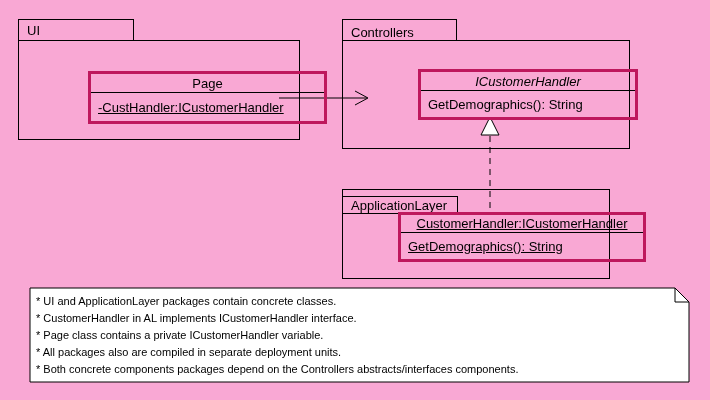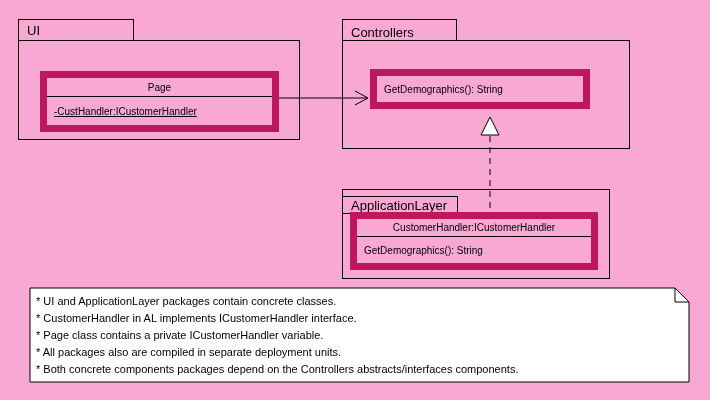--- a/index.html
+++ b/index.html
@@ -22,37 +22,37 @@
   }
   .ui-tab   { left:18px;  top:19px;  width:116px; height:22px; }
   .ui-body  { left:18px;  top:40px;  width:282px; height:100px; }
   .ctl-tab  { left:342px; top:19px;  width:115px; height:22px;align-items:flex-end; }
   .ctl-body { left:342px; top:40px;  width:288px; height:109px; }
   .app-tab  { left:342px; top:172px; width:116px; height:18px;margin-top:24px; }
   .app-body { left:342px; top:189px; width:268px; height:90px; }
 
   
   .cls {
-    position:absolute; border:7px solid #be185d; background:transparent;
-    box-sizing:border-box; font-size:10px;
+    position:absolute; border:3px solid #be185d; background:transparent;
+    box-sizing:border-box; font-size:13px;margin-left:48px;
   }
   .cls-title {
     border-bottom:1px solid #000; display:flex; align-items:center;
     justify-content:center; box-sizing:border-box;
   }
   .cls-member {
     display:flex; align-items:center; padding-left:7px; box-sizing:border-box;
   }
   .cls-page { left:40px;  top:71px;  width:239px; }
   .cls-page .cls-title  { height:19px; }
   .cls-page .cls-member { height:28px;text-decoration:underline; }
   .cls-ich  { left:370px; top:69px;  width:220px; }
   .cls-ich .cls-title   { height:19px; font-style:italic; }
   .cls-ich .cls-member  { height:26px; }
-  .cls-ch   { left:350px; top:212px; width:248px; }
+  .cls-ch   { left:350px; top:212px; width:248px;text-decoration:underline; }
   .cls-ch .cls-title    { height:18px; }
   .cls-ch .cls-member   { height:26px; }
 
   
   .note-text {
     position:absolute; left:36px; top:293px; width:650px;
     font-size:11px; line-height:17px; white-space:nowrap;
   }
 </style>
 </head>
@@ -83,20 +83,21 @@
   <div class="cls cls-page">
     <div class="cls-title">Page</div>
     <div class="cls-member">-CustHandler:ICustomerHandler</div>
   </div>
 
   <div class="pkg-body ctl-body"></div>
   <div class="pkg-tab ctl-tab">
     <span>Controllers</span>
   </div>
   <div class="cls cls-ich">
+    <div class="cls-title">ICustomerHandler</div>
     <div class="cls-member">GetDemographics(): String</div>
   </div>
 
   <div class="pkg-body app-body"></div>
   <div class="pkg-tab app-tab">
     <span>ApplicationLayer</span>
   </div>
   <div class="cls cls-ch">
     <div class="cls-title">CustomerHandler:ICustomerHandler</div>
     <div class="cls-member">GetDemographics(): String</div>

